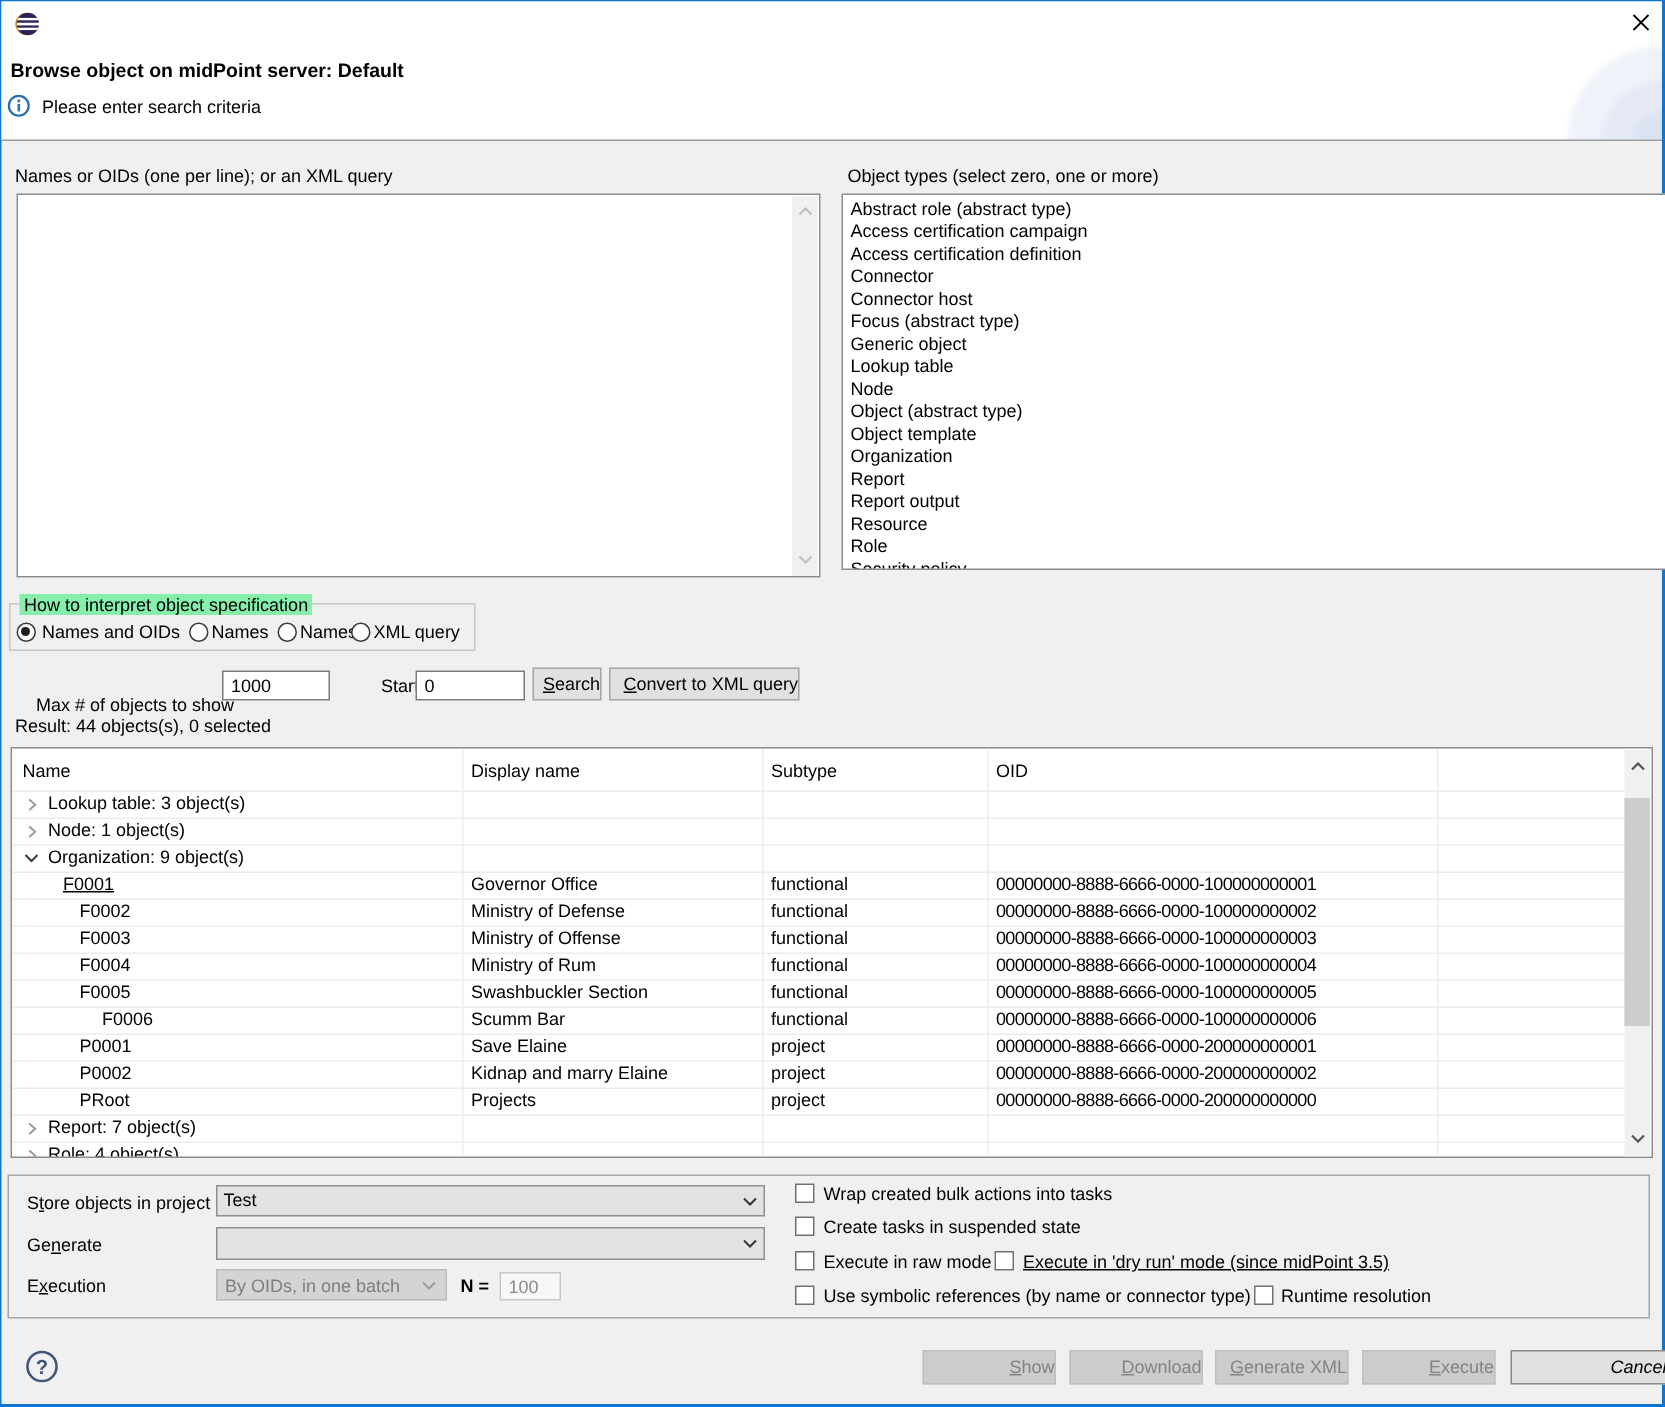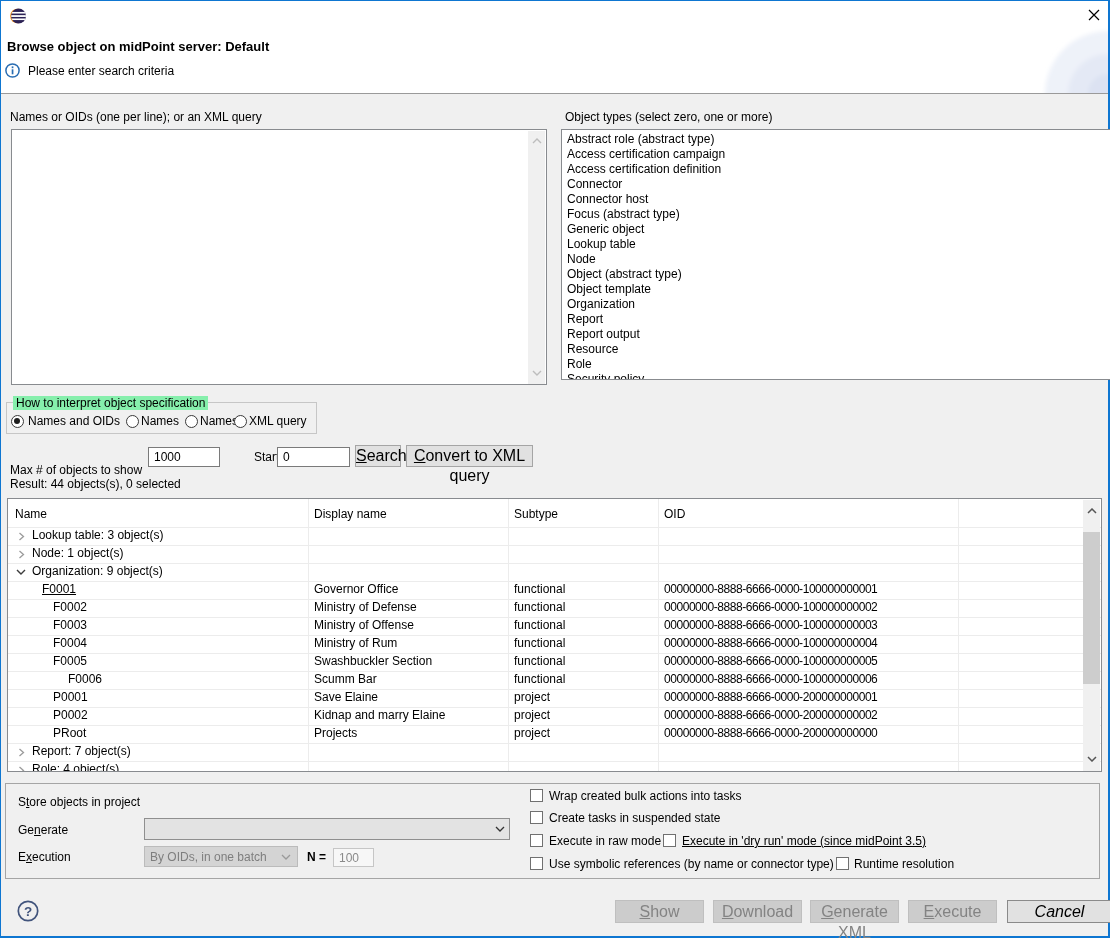--- a/index.html
+++ b/index.html
@@ -12,21 +12,21 @@
   .hline{position:absolute;left:1px;top:93px;width:1107px;height:1px;background:#9a9a9a;}
   .title{position:absolute;left:6px;top:38px;font-size:13px;font-weight:bold;color:#000;}
   .panelbox{position:absolute;background:#fff;border:1px solid #888b8f;box-sizing:border-box;}
   .sbtrack{position:absolute;background:#f0f0f0;}
   .sbthumb{position:absolute;background:#cdcdcd;}
   .fieldset{position:absolute;border:1px solid #c6c6c6;box-sizing:border-box;}
   .legend{position:absolute;background:#86efac;padding:0 3px;font-size:12px;white-space:nowrap;}
   .radio{position:absolute;width:13px;height:13px;border:1.5px solid #3a3a3a;border-radius:50%;background:#fff;box-sizing:border-box;}
   .radio.sel:after{content:"";position:absolute;left:1.75px;top:1.75px;width:6.5px;height:6.5px;background:#1d1d1d;border-radius:50%;}
   .input{position:absolute;background:#fff;border:1px solid #7a7a7a;box-sizing:border-box;font-size:12px;padding:2px 0 0 5px;}
-  .btn{position:absolute;background:#e1e1e1;border:1px solid #a5a5a5;box-sizing:border-box;font-size:16px;color:#000;text-align:center;}
+  .btn{position:absolute;background:#e1e1e1;border:1px solid #a5a5a5;box-sizing:border-box;font-size:12px;color:#000;text-align:right;}
   .btn.dis{background:#cccccc;border-color:#bfbfbf;color:#838383;}
   .row-line{position:absolute;background:#ececec;height:1px;}
   .col-line{position:absolute;background:#ececec;width:1px;}
   .check{position:absolute;width:13px;height:13px;background:#fff;border:1px solid #707070;box-sizing:border-box;}
   .combo{position:absolute;background:#e3e3e3;border:1px solid #8f8f8f;box-sizing:border-box;}
   u{text-decoration:underline;}
 </style>
 </head>
 <body>
 <div class="win">
@@ -108,21 +108,21 @@
   <div class="legend" style="left:13px;top:396px;">How to interpret object specification</div>
   <div class="radio sel" style="left:11px;top:415px;"></div>
   <div class="t12 abs" style="left:28px;top:414px;">Names and OIDs</div>
   <div class="radio" style="left:126px;top:415px;"></div>
   <div class="t12 abs" style="left:141px;top:414px;">Names</div>
   <div class="radio" style="left:185px;top:415px;"></div>
   <div class="t12 abs" style="left:200px;top:414px;">Names</div>
   <div class="radio" style="left:234px;top:415px;"></div>
   <div class="t12 abs" style="left:249px;top:414px;">XML query</div>
 
-  <div class="t12 abs" style="left:10px;top:450px;margin-top:13px;">Max # of objects to show</div>
+  <div class="t12 abs" style="left:24px;top:450px;margin-top:13px;">Max # of objects to show</div>
   <div class="input" style="left:148px;top:447px;width:72px;height:20px;">1000</div>
   <div class="t12 abs" style="left:226px;top:450px;margin-left:28px;">Start at #</div>
   <div class="input" style="left:277px;top:447px;width:73px;height:20px;">0</div>
   <div class="btn" style="left:355px;top:445px;width:46px;height:22px;line-height:20px;"><u>S</u>earch</div>
   <div class="btn" style="left:406px;top:445px;width:127px;height:22px;line-height:20px;"><u>C</u>onvert to XML query</div>
 
   <div class="t12 abs" style="left:10px;top:477px;">Result: 44 objects(s), 0 selected</div>
 
   <div class="panelbox" style="left:7px;top:498px;width:1095px;height:274px;overflow:hidden;" id="tbl">
 
@@ -212,20 +212,26 @@
     <svg class="abs" style="right:4px;top:9px" width="10" height="6" viewBox="0 0 10 6">
         <path d="M1 5 L5 1 L9 5" stroke="#555" stroke-width="1.5" fill="none"></path>
       </svg>
     <svg class="abs" style="right:4px;bottom:9px" width="10" height="6" viewBox="0 0 10 6">
         <path d="M1 1 L5 5 L9 1" stroke="#555" stroke-width="1.5" fill="none"></path>
       </svg>
   </div>
 
   <div class="fieldset" style="left:5px;top:783px;width:1095px;height:96px;border-color:#a5a5a5;"></div>
   <div class="t12 abs" style="left:18px;top:795px;">S<u>t</u>ore objects in project</div>
+  <div class="combo" style="left:144px;top:790px;width:366px;height:21px;">
+    <div class="t12" style="position:absolute;left:4px;top:2px;">Test</div>
+    <svg class="abs" style="right:4px;top:7px" width="10" height="6" viewBox="0 0 10 6">
+        <path d="M1 1 L5 5 L9 1" stroke="#333" stroke-width="1.3" fill="none"></path>
+      </svg>
+  </div>
   <div class="t12 abs" style="left:18px;top:823px;">Ge<u>n</u>erate</div>
   <div class="combo" style="left:144px;top:818px;width:366px;height:22px;">
     <svg class="abs" style="right:4px;top:7px" width="10" height="6" viewBox="0 0 10 6">
         <path d="M1 1 L5 5 L9 1" stroke="#333" stroke-width="1.3" fill="none"></path>
       </svg>
   </div>
   <div class="t12 abs" style="left:18px;top:850px;">E<u>x</u>ecution</div>
   <div class="combo" style="left:144px;top:846px;width:154px;height:21px;background:#d4d4d4;border-color:#bbbbbb;">
     <div class="t12" style="position:absolute;left:5px;top:3px;color:#7e7e7e;">By OIDs, in one batch</div>
     <svg class="abs" style="right:6px;top:7px" width="10" height="6" viewBox="0 0 10 6">

